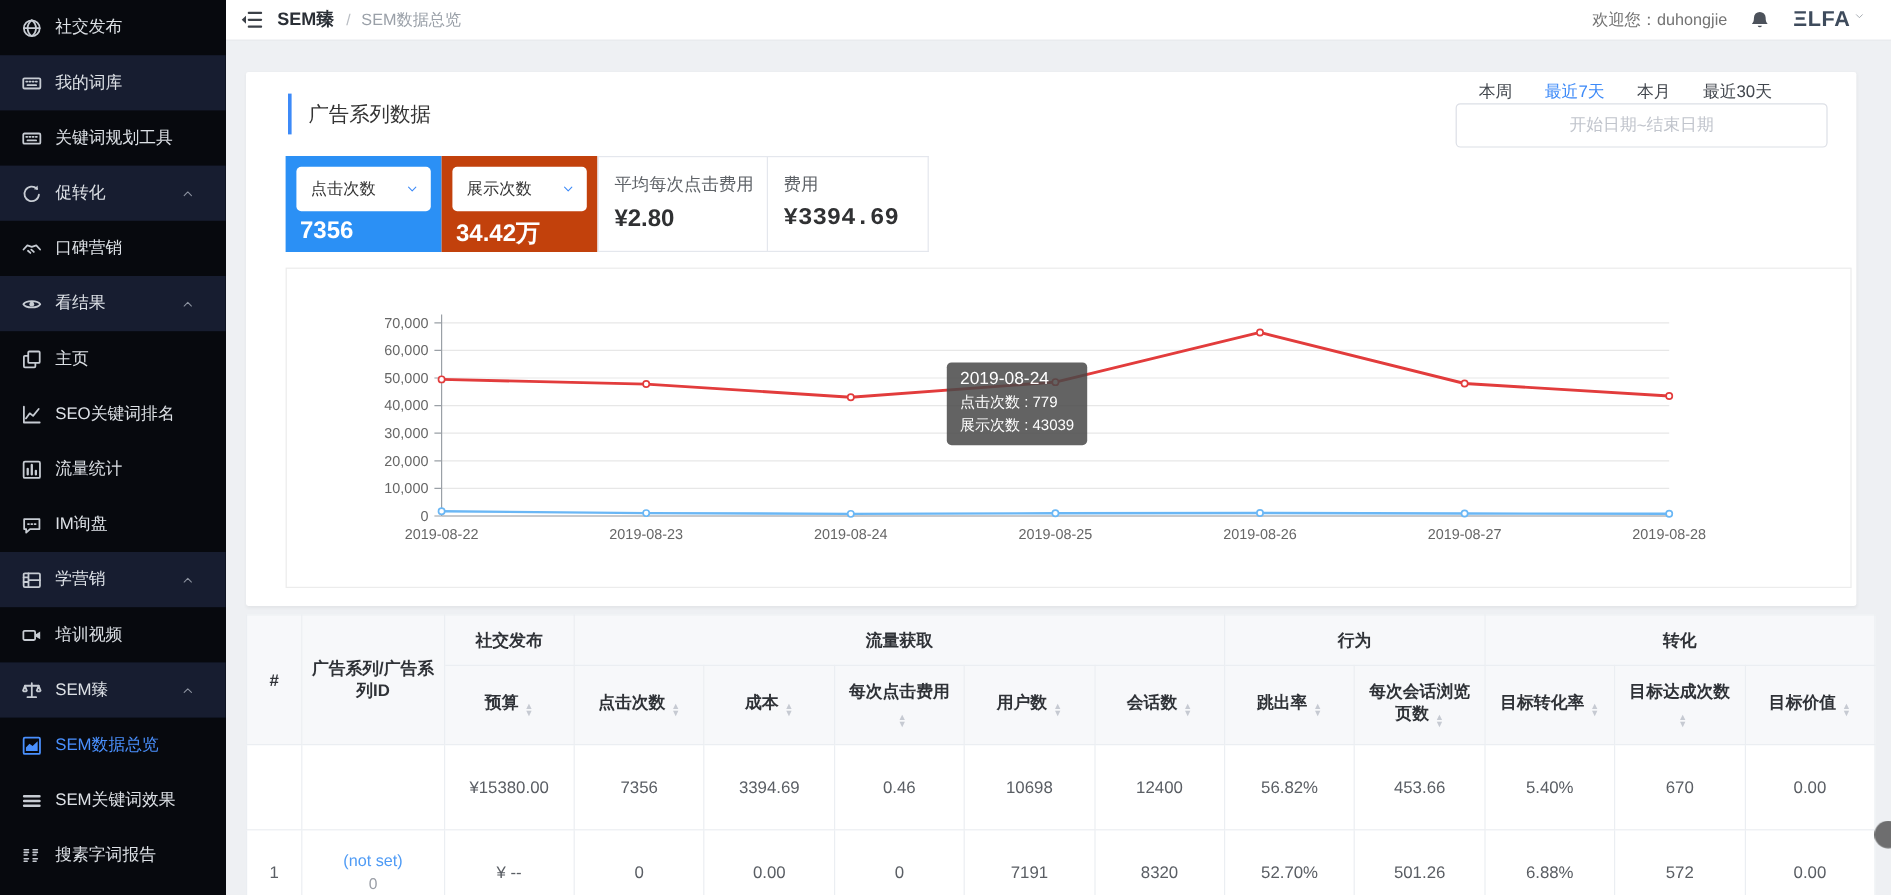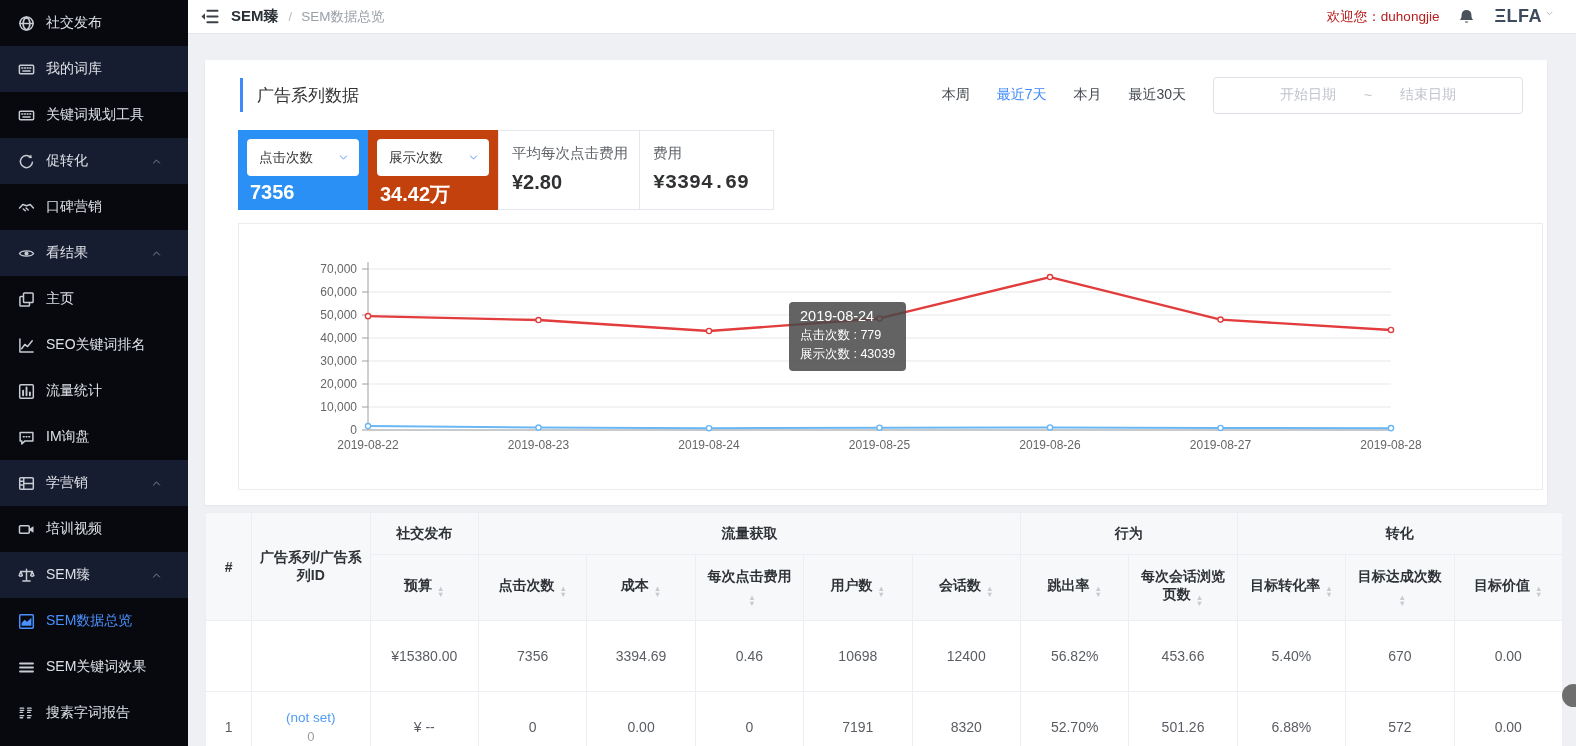--- a/index.html
+++ b/index.html
@@ -24,34 +24,34 @@
   .side-item .chev { width:11px; height:11px; color:#8d93a0; flex:none; }
 
   
   .main { margin-left:188px; }
   .topbar { height:34px; background:#fff; border-bottom:1px solid #e4e7ea; display:flex; align-items:center; padding:0 22px 0 12px; }
   .fold { width:19px; height:19px; color:#3c4148; margin-right:12px; cursor:pointer; }
   .tb-title { font-size:15px; font-weight:bold; color:#2a2f36; margin-right:10px; }
   .tb-sep { color:#b9bdc3; font-size:13px; margin-right:9px; }
   .tb-crumb { color:#9aa0a8; font-size:13.5px; }
   .tb-right { margin-left:auto; display:flex; align-items:center; gap:19px; }
-  .welcome { color:#b91c1c; font-size:13.5px; }
+  .welcome { color:#737373; font-size:13.5px; }
   .bell { width:17px; height:17px; color:#4c525b; cursor:pointer; }
   .logo { font-size:18px; font-weight:bold; color:#3e4b5c; letter-spacing:.5px; display:flex; align-items:center; cursor:pointer; }
   .logo .caret { width:9px; height:9px; color:#9aa0a8; margin-left:3px; margin-top:-6px; }
 
   
   .card { margin:26px 29px 0 17px; background:#fff; border-radius:2px; box-shadow:0 1px 3px rgba(0,0,0,.05); height:445px; }
   .card-head { height:70px; display:flex; align-items:center; padding:0 24px 0 35px; }
   .tbar { width:3px; height:34px; background:#3d8af8; margin-right:14px; flex:none; }
   .card-title { font-size:17px; color:#333; }
-  .head-right { margin-left:auto; display:flex; align-items:center; }
+  .head-right { margin-left:auto; display:flex; align-items:center;flex-direction:column; }
   .filter { font-size:14px; color:#42474e; cursor:pointer; margin-right:27px; white-space:nowrap; }
   .filter.active { color:#3d8af8; }
-  .daterange { width:310px; height:37px; border:1px solid #dcdfe6; border-radius:4px; display:flex; align-items:center; justify-content:center; gap:28px; color:#c0c4cc; font-size:14px; cursor:pointer; }
+  .daterange { width:310px; height:37px; border:1px solid #dcdfe6; border-radius:4px; display:flex; align-items:center; justify-content:center; color:#c0c4cc; font-size:14px; cursor:pointer; }
 
   .stats { display:flex; margin:0 0 0 33px; }
   .stat { height:80px; position:relative; flex:none; }
   .stat.colored { color:#fff; padding:9px 9px 0 9px; }
   .pill { background:#fff; border-radius:4px; height:37px; width:112px; display:flex; align-items:center; justify-content:space-between; padding:0 10px 0 12px; color:#333; font-size:13.5px; cursor:pointer; }
   .pill .ic { width:11px; height:11px; color:#3d8af8; }
   .stat.colored .stat-val { font-size:20px; font-weight:bold; margin-top:5px; padding-left:3px; }
   .stat.plain { border:1px solid #e4e7ed; padding:13px 0 0 13px; color:#5f6368; background:#fff; }
   .stat.plain + .stat.plain { border-left:none;font-family:Liberation Mono, monospace; }
   .stat-lbl { font-size:14.5px; color:#5f6368; }

